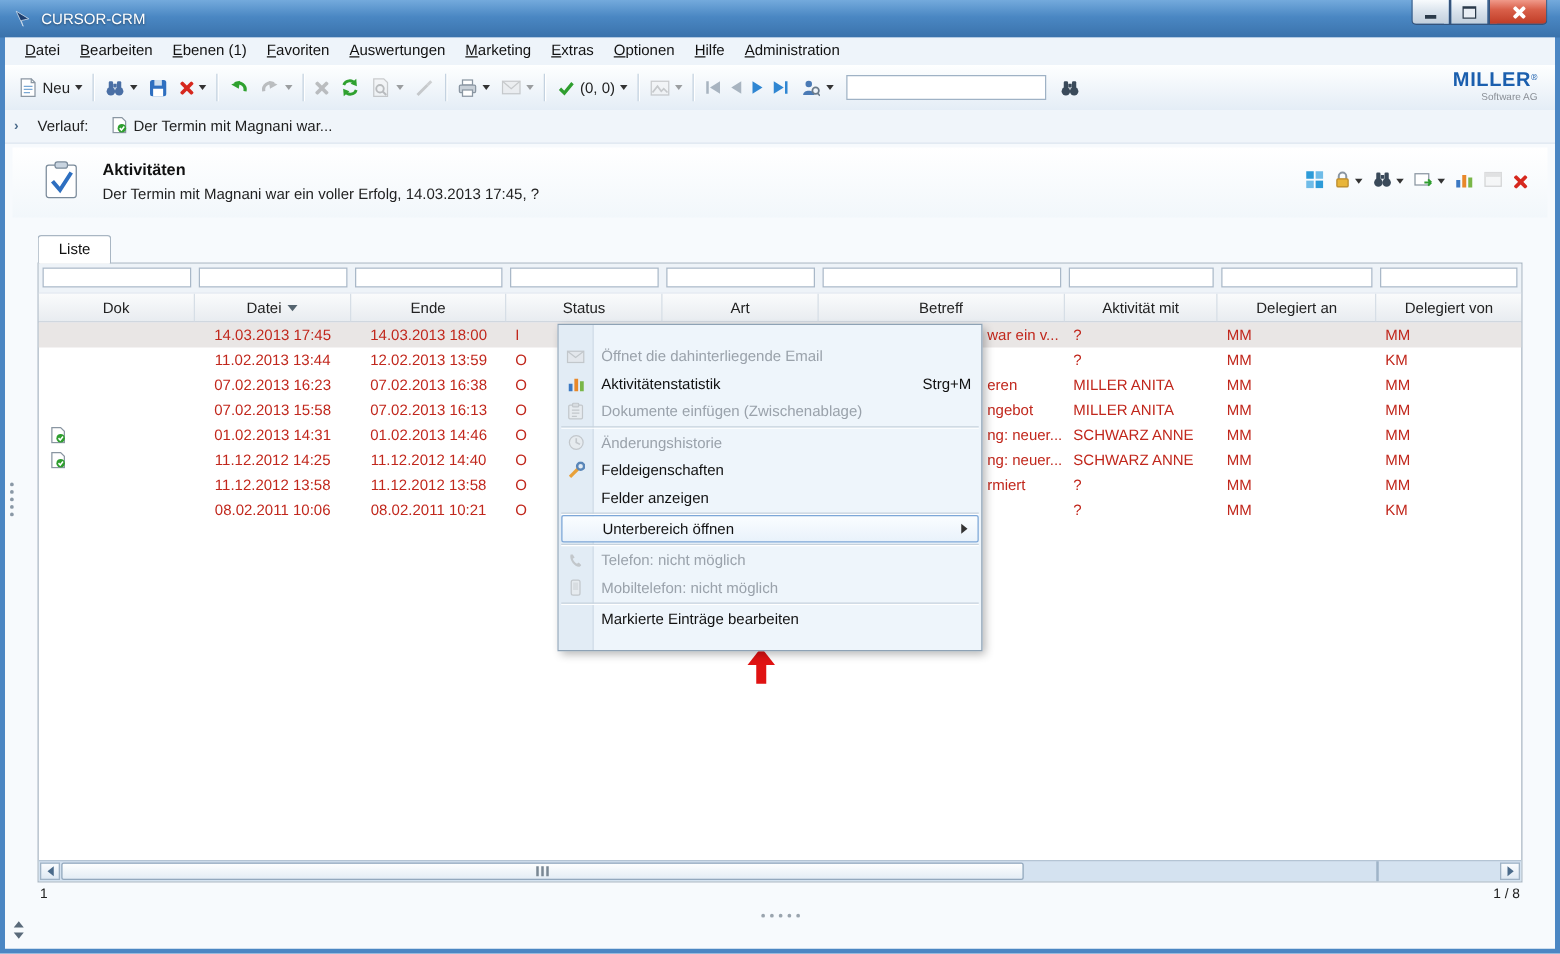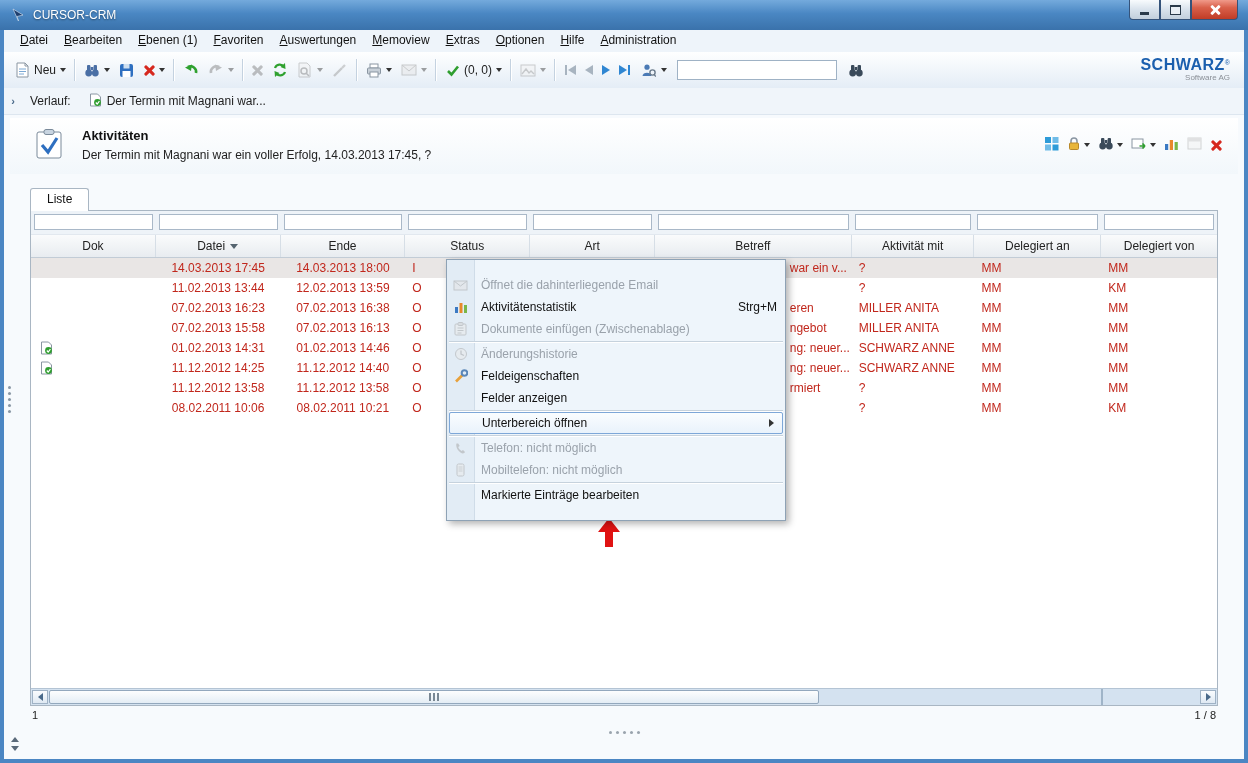--- a/index.html
+++ b/index.html
@@ -158,21 +158,21 @@
   </div>
 
   <div class="inner">
 
     <div class="menubar">
       <span class="menu-item">Datei</span>
       <span class="menu-item">Bearbeiten</span>
       <span class="menu-item">Ebenen (1)</span>
       <span class="menu-item">Favoriten</span>
       <span class="menu-item">Auswertungen</span>
-      <span class="menu-item">Memoview</span>
+      <span class="menu-item">Marketing</span>
       <span class="menu-item">Extras</span>
       <span class="menu-item">Optionen</span>
       <span class="menu-item">Hilfe</span>
       <span class="menu-item">Administration</span>
     </div>
 
     <div class="toolbar">
       <div class="tb">
         <span class="ico">
           <svg width="15" height="16">
@@ -334,21 +334,21 @@
           <svg width="16" height="15">
               <rect x="3" y="2" width="3.4" height="6" rx="1" fill="#3a4a5a"></rect>
               <rect x="9.6" y="2" width="3.4" height="6" rx="1" fill="#3a4a5a"></rect>
               <rect x="6.6" y="4" width="2.8" height="3" fill="#3a4a5a"></rect>
               <circle cx="4.7" cy="10" r="3.4" fill="#3a4a5a"></circle>
               <circle cx="11.3" cy="10" r="3.4" fill="#3a4a5a"></circle>
             </svg>
         </span>
       </div>
       <div class="logo">
-        <div><span class="name">SCHWARZ</span><span class="reg">®</span></div>
+        <div><span class="name">MILLER</span><span class="reg">®</span></div>
         <div class="sub">Software AG</div>
       </div>
     </div>
 
     <div class="historybar">
       <span class="collapse">›</span>
       <span class="hist-label">Verlauf:</span>
       <span class="hist-chip">
         <span>
           <svg width="13" height="14">

